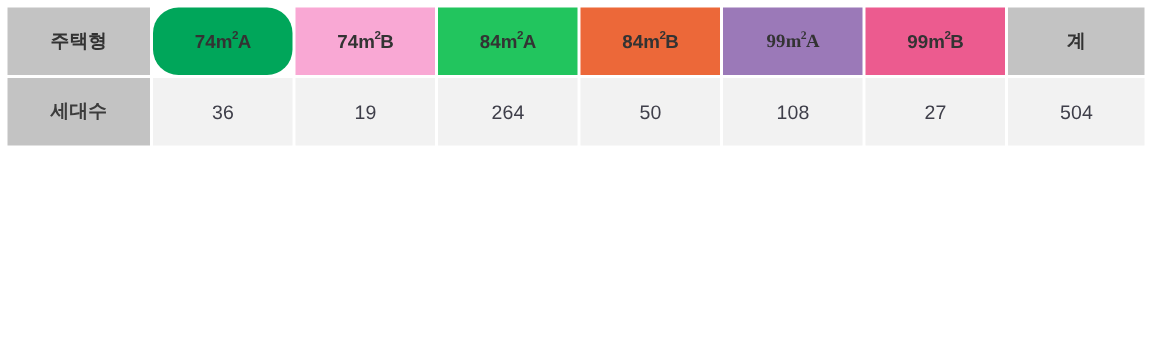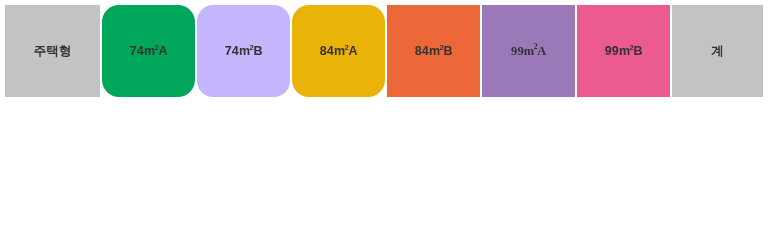--- a/index.html
+++ b/index.html
@@ -104,38 +104,48 @@
       <col style="width:12.2%">
     </colgroup>
     <tbody>
       <tr class="header-row">
         <td class="label-cell">주택형</td>
 
         <td class="type-cell" style="background: rgb(0, 166, 90); border-radius: 17px;">
           <span class="sqm"><span>74</span><span>m</span><sup>2</sup><span>A</span></span>
         </td>
 
-        <td class="type-cell" style="background: #c4b5fd; border-radius: 16px;">
+        <td class="type-cell" style="background: #f9a8d4;">
           <span class="sqm"><span>74</span><span>m</span><sup>2</sup><span>B</span></span>
         </td>
 
-        <td class="type-cell" style="background: #eab308; border-radius: 17px;">
+        <td class="type-cell" style="background: #22c55e;">
           <span class="sqm"><span>84</span><span>m</span><sup>2</sup><span>A</span></span>
         </td>
 
         <td class="type-cell" style="background: rgb(236, 104, 57);">
           <span class="sqm"><span>84</span><span>m</span><sup>2</sup><span>B</span></span>
         </td>
 
         <td class="type-cell" style="background: rgb(155, 121, 184); font-family: Liberation Serif, serif;">
           <span class="sqm"><span>99</span><span>m</span><sup>2</sup><span>A</span></span>
         </td>
 
         <td class="type-cell" style="background: rgb(236, 91, 143);">
           <span class="sqm"><span>99</span><span>m</span><sup>2</sup><span>B</span></span>
         </td>
 
         <td class="total-head-cell">계</td>
       </tr>
 
+      <tr class="data-row">
+        <td class="label-cell">세대수</td>
+        <td>36</td>
+        <td>19</td>
+        <td>264</td>
+        <td>50</td>
+        <td>108</td>
+        <td>27</td>
+        <td>504</td>
+      </tr>
     </tbody>
   </table>
 </div>
 
 </body></html>

